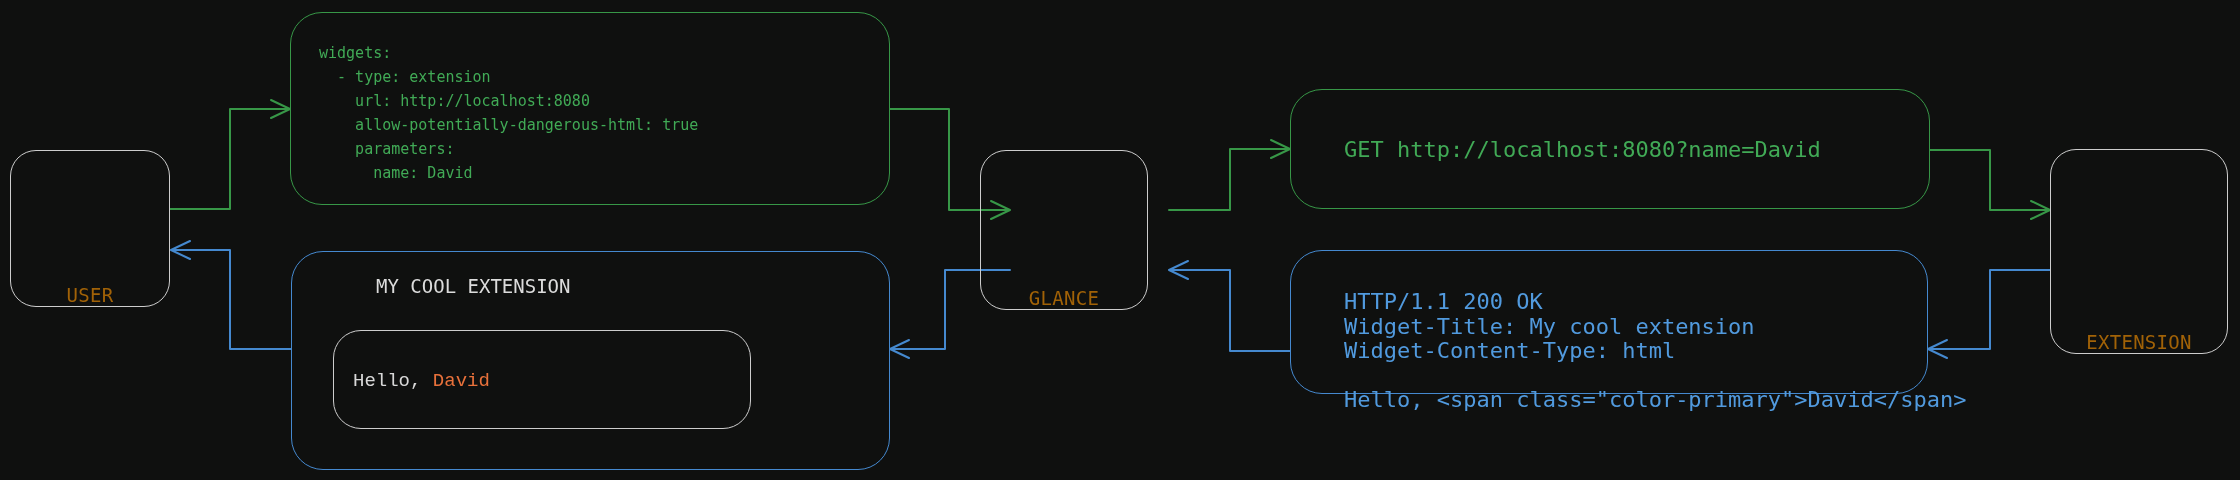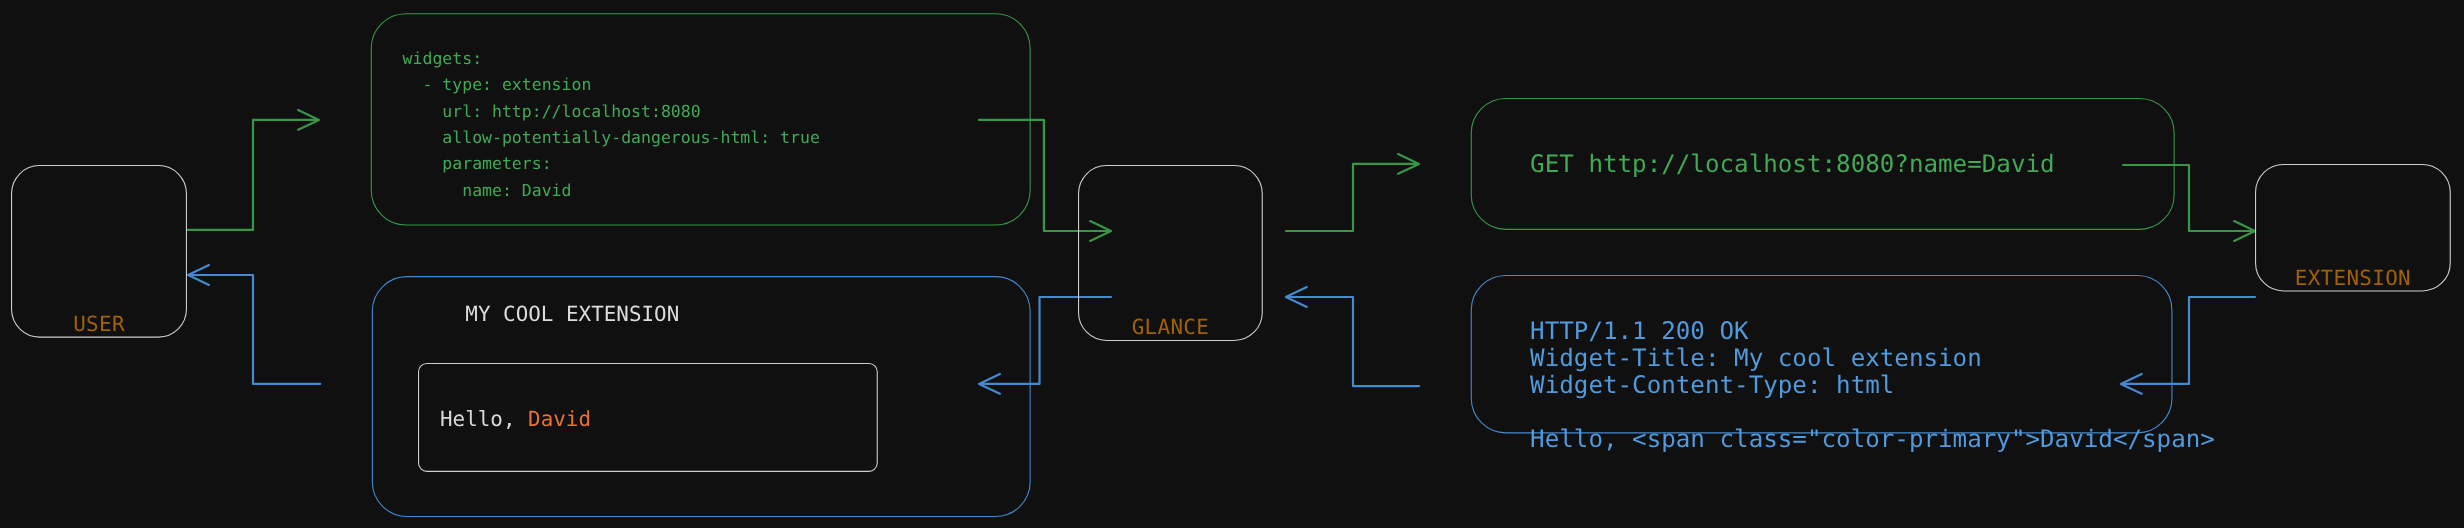--- a/index.html
+++ b/index.html
@@ -8,34 +8,34 @@
     font-family:"DejaVu Sans Mono","Liberation Mono",monospace;
     overflow:hidden;
   }
   .arrows{position:absolute;left:0;top:0;width:2240px;height:480px;}
   .box{position:absolute;box-sizing:border-box;background:transparent;}
   .node{
     border:1.5px solid #cdcdcd;border-radius:26px;
     display:flex;align-items:flex-end;justify-content:center;
     color:#a16207;font-size:19px;letter-spacing:0.3px;
   }
-  .codebox{border-radius:32px;margin-left:47px;}
+  .codebox{border-radius:32px;}
   .codebox.green{border:1.5px solid #379747;}
   .codebox.blue{border:1.5px solid #4589cf;}
   pre{
     margin:0;position:absolute;white-space:pre;
     font-family:"DejaVu Sans Mono","Liberation Mono",monospace;
   }
   .code-green{color:#41aa56;font-size:15px;line-height:24px;}
   .code-blue{color:#519ade;font-size:22px;line-height:24.5px;}
   .widget-title{
     position:absolute;color:#dcdcdc;font-size:19px;line-height:24px;white-space:pre;
   }
   .inner-card{
-    position:absolute;border:1.5px solid #cdcdcd;border-radius:8px;box-sizing:border-box;
+    position:absolute;border:1.5px solid #cdcdcd;border-radius:28px;box-sizing:border-box;font-family:Liberation Mono, monospace;
   }
   .greeting{position:absolute;font-size:19px;line-height:24px;color:#d8d8d8;white-space:pre;}
   .greeting .name{color:#e8713b;}
 </style>
 </head>
 <body>
 
 <div class="stage">
 
   <svg class="arrows" viewBox="0 0 2240 480">
@@ -64,21 +64,21 @@
   </svg>
 
   <div class="box node" style="left:10px;top:150px;width:160px;height:157px;">
     <span>USER</span>
   </div>
 
   <div class="box node" style="left:980px;top:150px;width:168px;height:160px;">
     <span>GLANCE</span>
   </div>
 
-  <div class="box node" style="left:2050px;top:149px;width:178px;height:116px;">
+  <div class="box node" style="left:2050px;top:149px;width:178px;height:205px;">
     <span>EXTENSION</span>
   </div>
 
   <div class="box codebox green" style="left:290px;top:12px;width:600px;height:193px;">
     <pre class="code-green" style="left:28px;top:28px;">widgets:
   - type: extension
     url: http://localhost:8080
     allow-potentially-dangerous-html: true
     parameters:
       name: David</pre>

